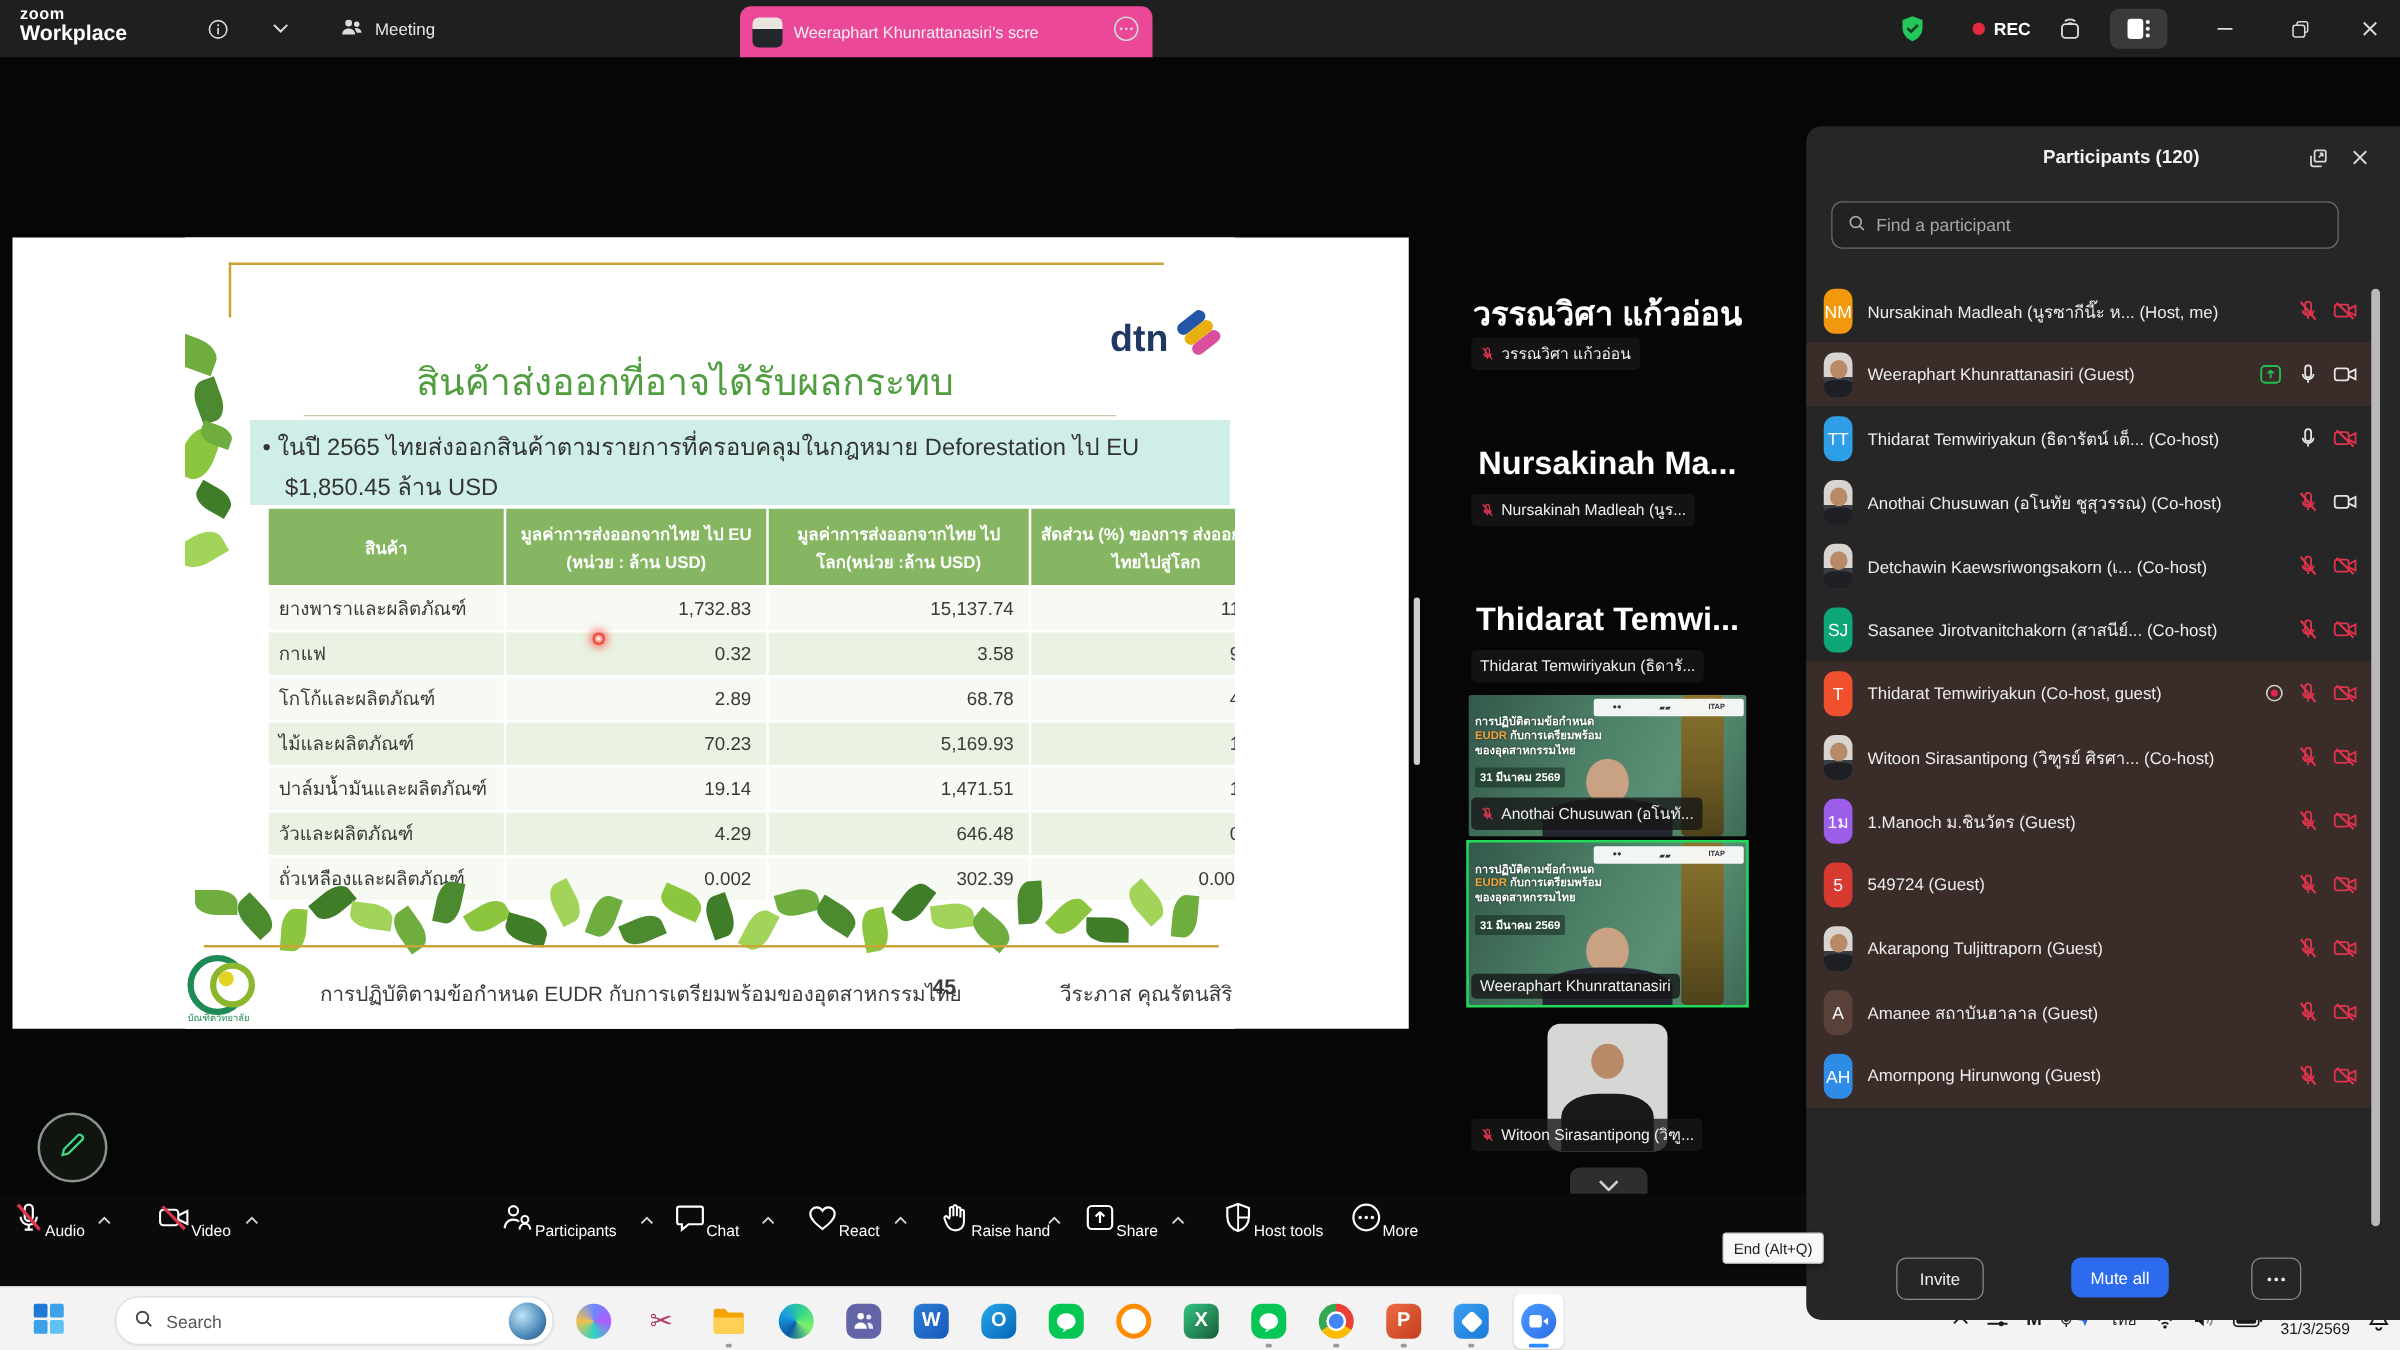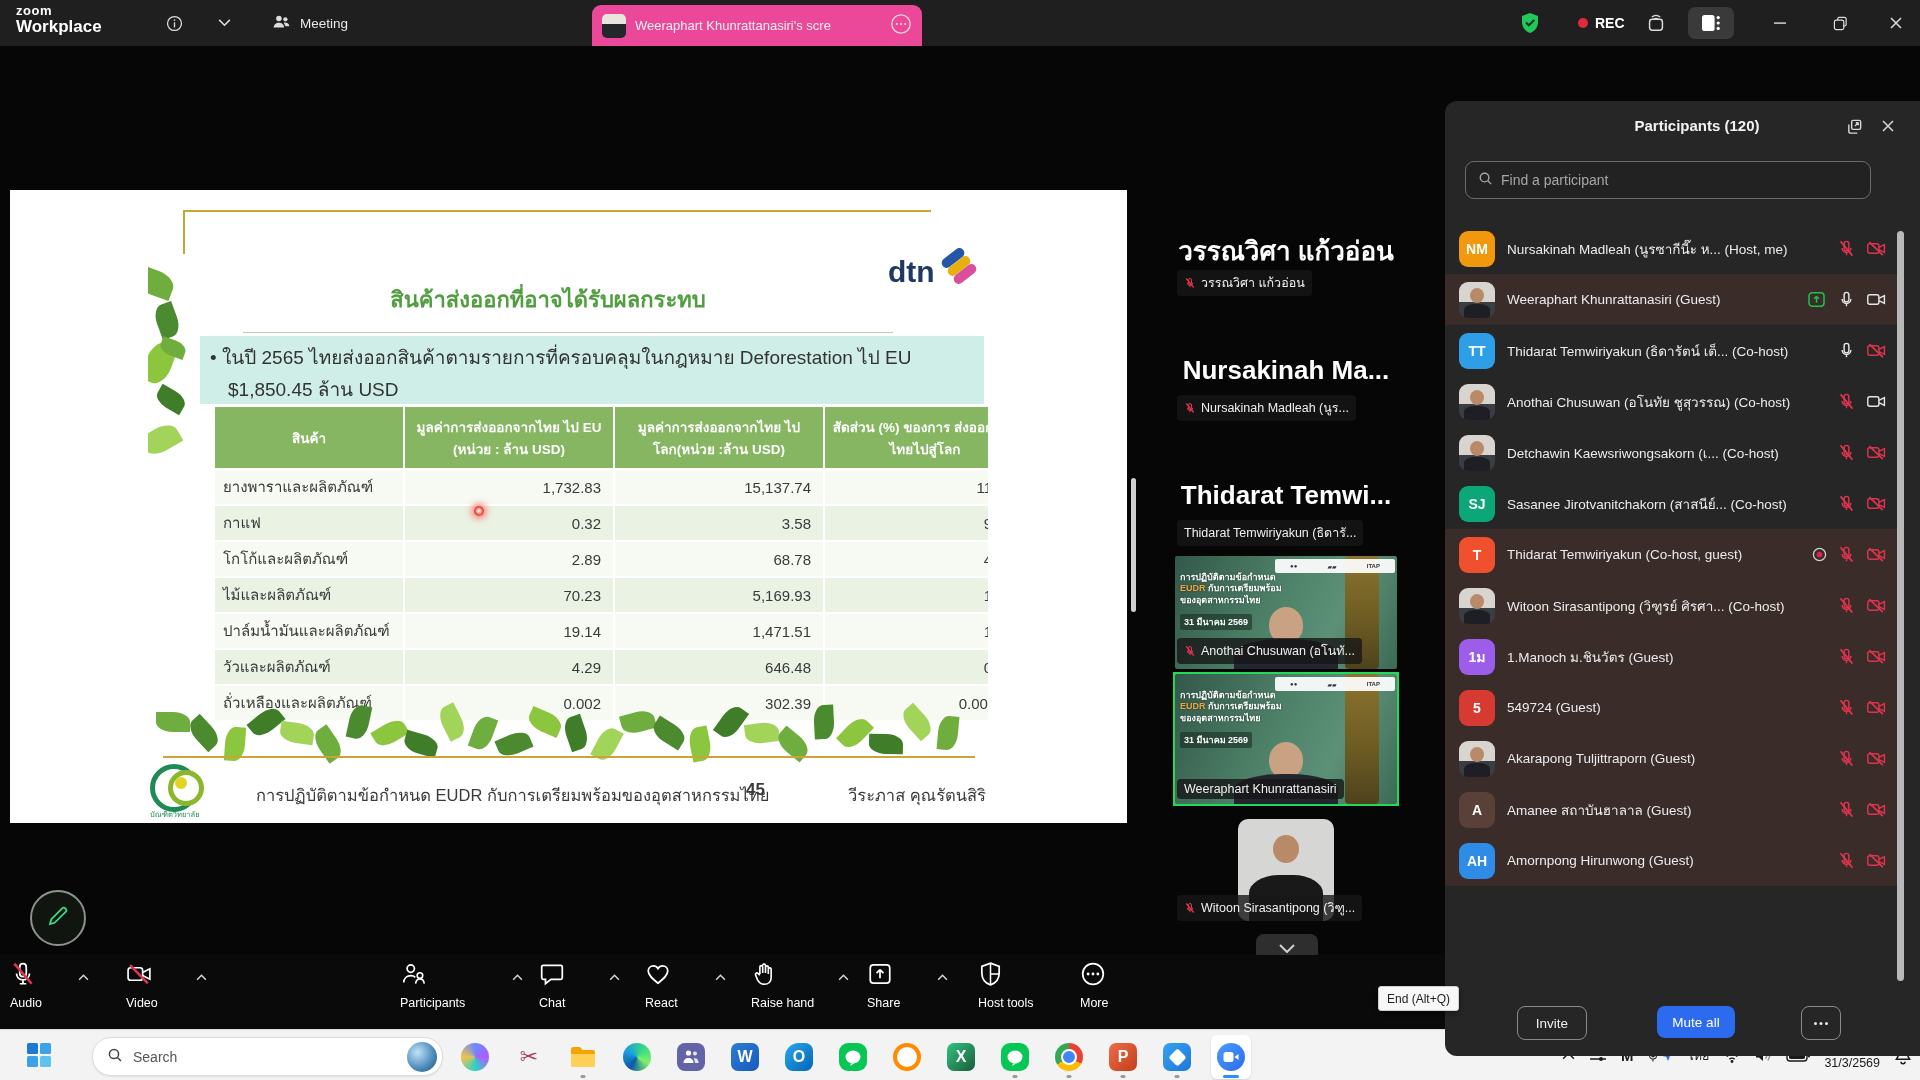--- a/index.html
+++ b/index.html
@@ -19,21 +19,21 @@
   .rec-dot{width:10px;height:10px;border-radius:50%;background:#e02b3d;}
   .rec-txt{font-size:14px;font-weight:bold;color:#fff;}
   .layout-pill{position:absolute;left:1688px;top:7px;width:46px;height:32px;background:#3a3a3a;border-radius:7px;display:flex;align-items:center;justify-content:center;cursor:pointer;}
   
   .main{position:absolute;left:0;top:46px;width:1920px;height:909px;background:#060606;}
   .shared{position:absolute;left:10px;top:144px;width:1117px;height:633px;background:#fff;}
   .shared-sb{position:absolute;left:1131px;top:432px;width:5px;height:134px;background:#cfcfcf;border-radius:3px;}
   .slide{position:absolute;left:138px;top:0;width:840px;height:633px;background:#fff;overflow:hidden;}
   .gold-h{position:absolute;left:35px;top:20px;width:748px;height:2px;background:#c9a437;}
   .gold-v{position:absolute;left:35px;top:20px;width:2px;height:44px;background:#c9a437;}
-  .sl-title{position:absolute;left:120px;top:92px;width:560px;text-align:center;font-size:22px;font-weight:bold;color:#509e40;}
+  .sl-title{position:absolute;left:120px;top:92px;width:560px;text-align:center;font-size:30px;font-weight:normal;color:#509e40;}
   .sl-underline{position:absolute;left:95px;top:142px;width:650px;height:1px;background:#c2cbb0;}
   .dtn{position:absolute;left:740px;top:55px;width:90px;height:55px;}
   .dtn .t{position:absolute;left:0;top:10px;font-size:30px;font-weight:bold;color:#1f3864;}
   .dtn .s1,.dtn .s2,.dtn .s3{position:absolute;width:26px;height:10px;border-radius:6px;}
   .dtn .s1{left:52px;top:8px;background:#2456a8;transform:rotate(-38deg);}
   .dtn .s2{left:58px;top:16px;background:#e8b00f;transform:rotate(-38deg);}
   .dtn .s3{left:64px;top:24px;background:#d94f9e;transform:rotate(-38deg);}
   .cyanbox{position:absolute;left:52px;top:146px;width:784px;height:68px;background:#cfeee7;}
   .bullet1{position:absolute;left:62px;top:152px;font-size:19px;color:#333;}
   .bullet2{position:absolute;left:80px;top:184px;font-size:19px;color:#333;text-align:right;}
@@ -82,38 +82,38 @@
   .panel{position:absolute;left:1445px;top:55px;width:464px;height:955px;background:#262626;border-radius:12px;z-index:5;padding-left:40px;}
   .p-head{position:absolute;left:0;top:0;right:0;height:50px;}
   .p-title{position:absolute;left:0;right:0;top:0;height:50px;line-height:50px;text-align:center;font-size:15px;font-weight:bold;color:#f2f2f2;}
   .p-pop{position:absolute;left:396px;top:12px;width:26px;height:26px;display:flex;align-items:center;justify-content:center;cursor:pointer;}
   .p-x{position:absolute;left:430px;top:12px;width:26px;height:26px;display:flex;align-items:center;justify-content:center;cursor:pointer;}
   .p-search{position:absolute;left:20px;top:60px;width:380px;height:36px;border:1px solid #6a6a6a;border-radius:9px;
             display:flex;align-items:center;gap:8px;padding:0 12px;color:#a6a6a6;font-size:14px;background:#222;}
   .plist{position:absolute;left:0;top:122px;width:452px;bottom:70px;overflow:hidden;}
   .prow{display:flex;align-items:center;height:51px;padding:0 10px 0 14px;gap:12px;cursor:pointer;}
   .prow.hl{background:#392c29;}
-  .pav{width:36px;height:36px;border-radius:9px;flex:0 0 auto;display:flex;align-items:center;justify-content:center;
-       font-size:14px;font-weight:bold;color:#fff;overflow:hidden;position:relative;}
+  .pav{width:23px;height:36px;border-radius:9px;flex:0 0 auto;display:flex;align-items:center;justify-content:center;
+       font-size:14px;font-weight:normal;color:#fff;overflow:hidden;position:relative;}
   .pav.photo{background:linear-gradient(180deg,#d8d5d0 0 55%,#3a3d42 55%);}
   .pav.photo .hd{position:absolute;left:50%;top:6px;transform:translateX(-50%);width:14px;height:15px;border-radius:50%;background:#b98a68;}
   .pav.photo .bd{position:absolute;left:50%;bottom:0;transform:translateX(-50%);width:26px;height:14px;border-radius:40% 40% 0 0;background:#1d1f24;}
   .pname{flex:1;font-size:13.5px;color:#ececec;white-space:nowrap;overflow:hidden;text-overflow:ellipsis;}
   .picons{display:flex;align-items:center;gap:10px;flex:0 0 auto;}
   .p-scroll{position:absolute;left:452px;top:130px;width:7px;height:750px;background:#b9b9b9;border-radius:4px;}
   .p-foot{position:absolute;left:0;bottom:0;right:0;height:64px;}
   .btn-invite{position:absolute;left:72px;top:14px;width:68px;height:32px;border:1px solid #8a8a8a;border-radius:8px;
               background:transparent;color:#f0f0f0;font-size:13.5px;display:flex;align-items:center;justify-content:center;cursor:pointer;}
   .btn-mute{position:absolute;left:212px;top:14px;width:78px;height:32px;border-radius:8px;background:#2c6bed;
             color:#fff;font-size:13.5px;display:flex;align-items:center;justify-content:center;cursor:pointer;}
   .btn-more{position:absolute;left:356px;top:14px;width:38px;height:32px;border:1px solid #8a8a8a;border-radius:8px;
             display:flex;align-items:center;justify-content:center;color:#e8e8e8;cursor:pointer;font-size:14px;letter-spacing:1px;}
   
   .toolbar{position:absolute;left:0;top:955px;width:1920px;height:74px;background:#0a0a0a;}
-  .titem{position:absolute;top:6px;width:110px;display:flex;flex-direction:column;align-items:flex-start;cursor:pointer;}
+  .titem{position:absolute;top:6px;width:110px;display:flex;flex-direction:row;align-items:flex-end;cursor:pointer;}
   .titem .lab{margin-top:5px;font-size:12.5px;color:#fff;white-space:nowrap;}
   .tchev{position:absolute;top:12px;cursor:pointer;}
   .tooltip{position:absolute;left:1378px;top:986px;height:23px;background:#f7f7f7;border:1px solid #cfcfcf;border-radius:3px;
            color:#222;font-size:12px;display:flex;align-items:center;padding:0 8px;z-index:9;box-shadow:0 2px 5px rgba(0,0,0,.4);}
   
   .taskbar{position:absolute;left:0;top:1029px;width:1920px;height:51px;background:#f3f3f3;border-top:1px solid #dcdcdc;color:#1a1a1a;}
   .winbtn{position:absolute;left:26px;top:12px;width:26px;height:26px;cursor:pointer;}
   .sbox{position:absolute;left:92px;top:7px;width:330px;height:37px;background:#fff;border:1px solid #ddd;border-radius:19px;
         box-shadow:0 1px 2px rgba(0,0,0,.08);display:flex;align-items:center;gap:10px;padding:0 5px 0 14px;font-size:14px;color:#555;cursor:text;}
   .sbox .orb{margin-left:auto;width:30px;height:30px;border-radius:50%;background:radial-gradient(circle at 35% 35%,#bfe3f7,#4a87b8 60%,#2c4a66);}

